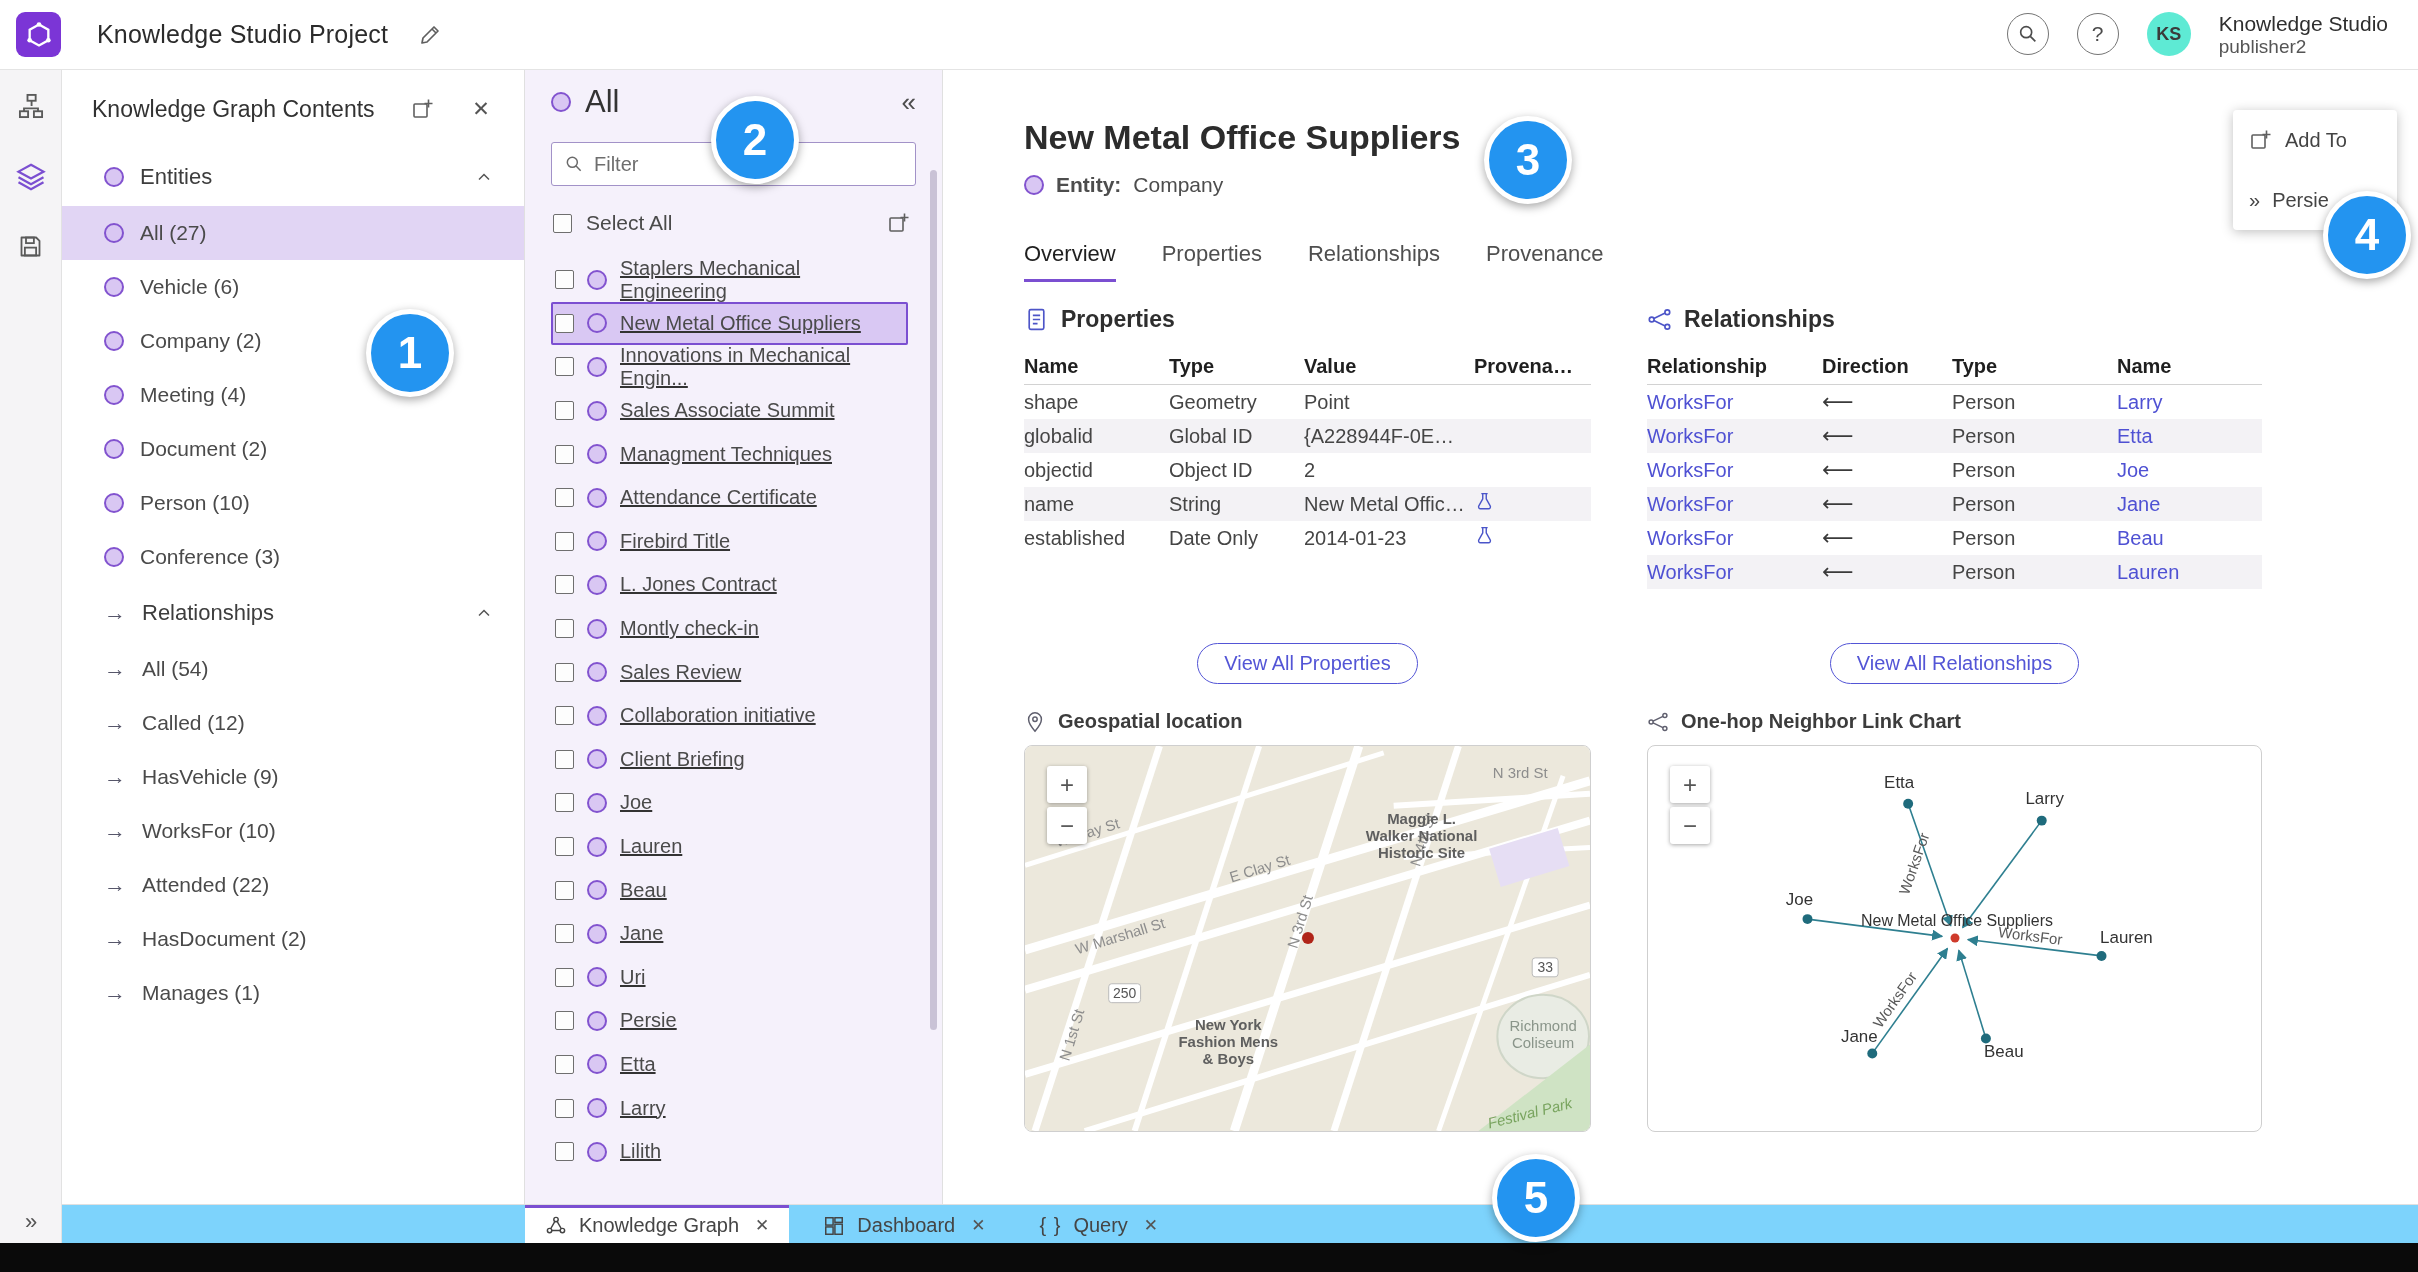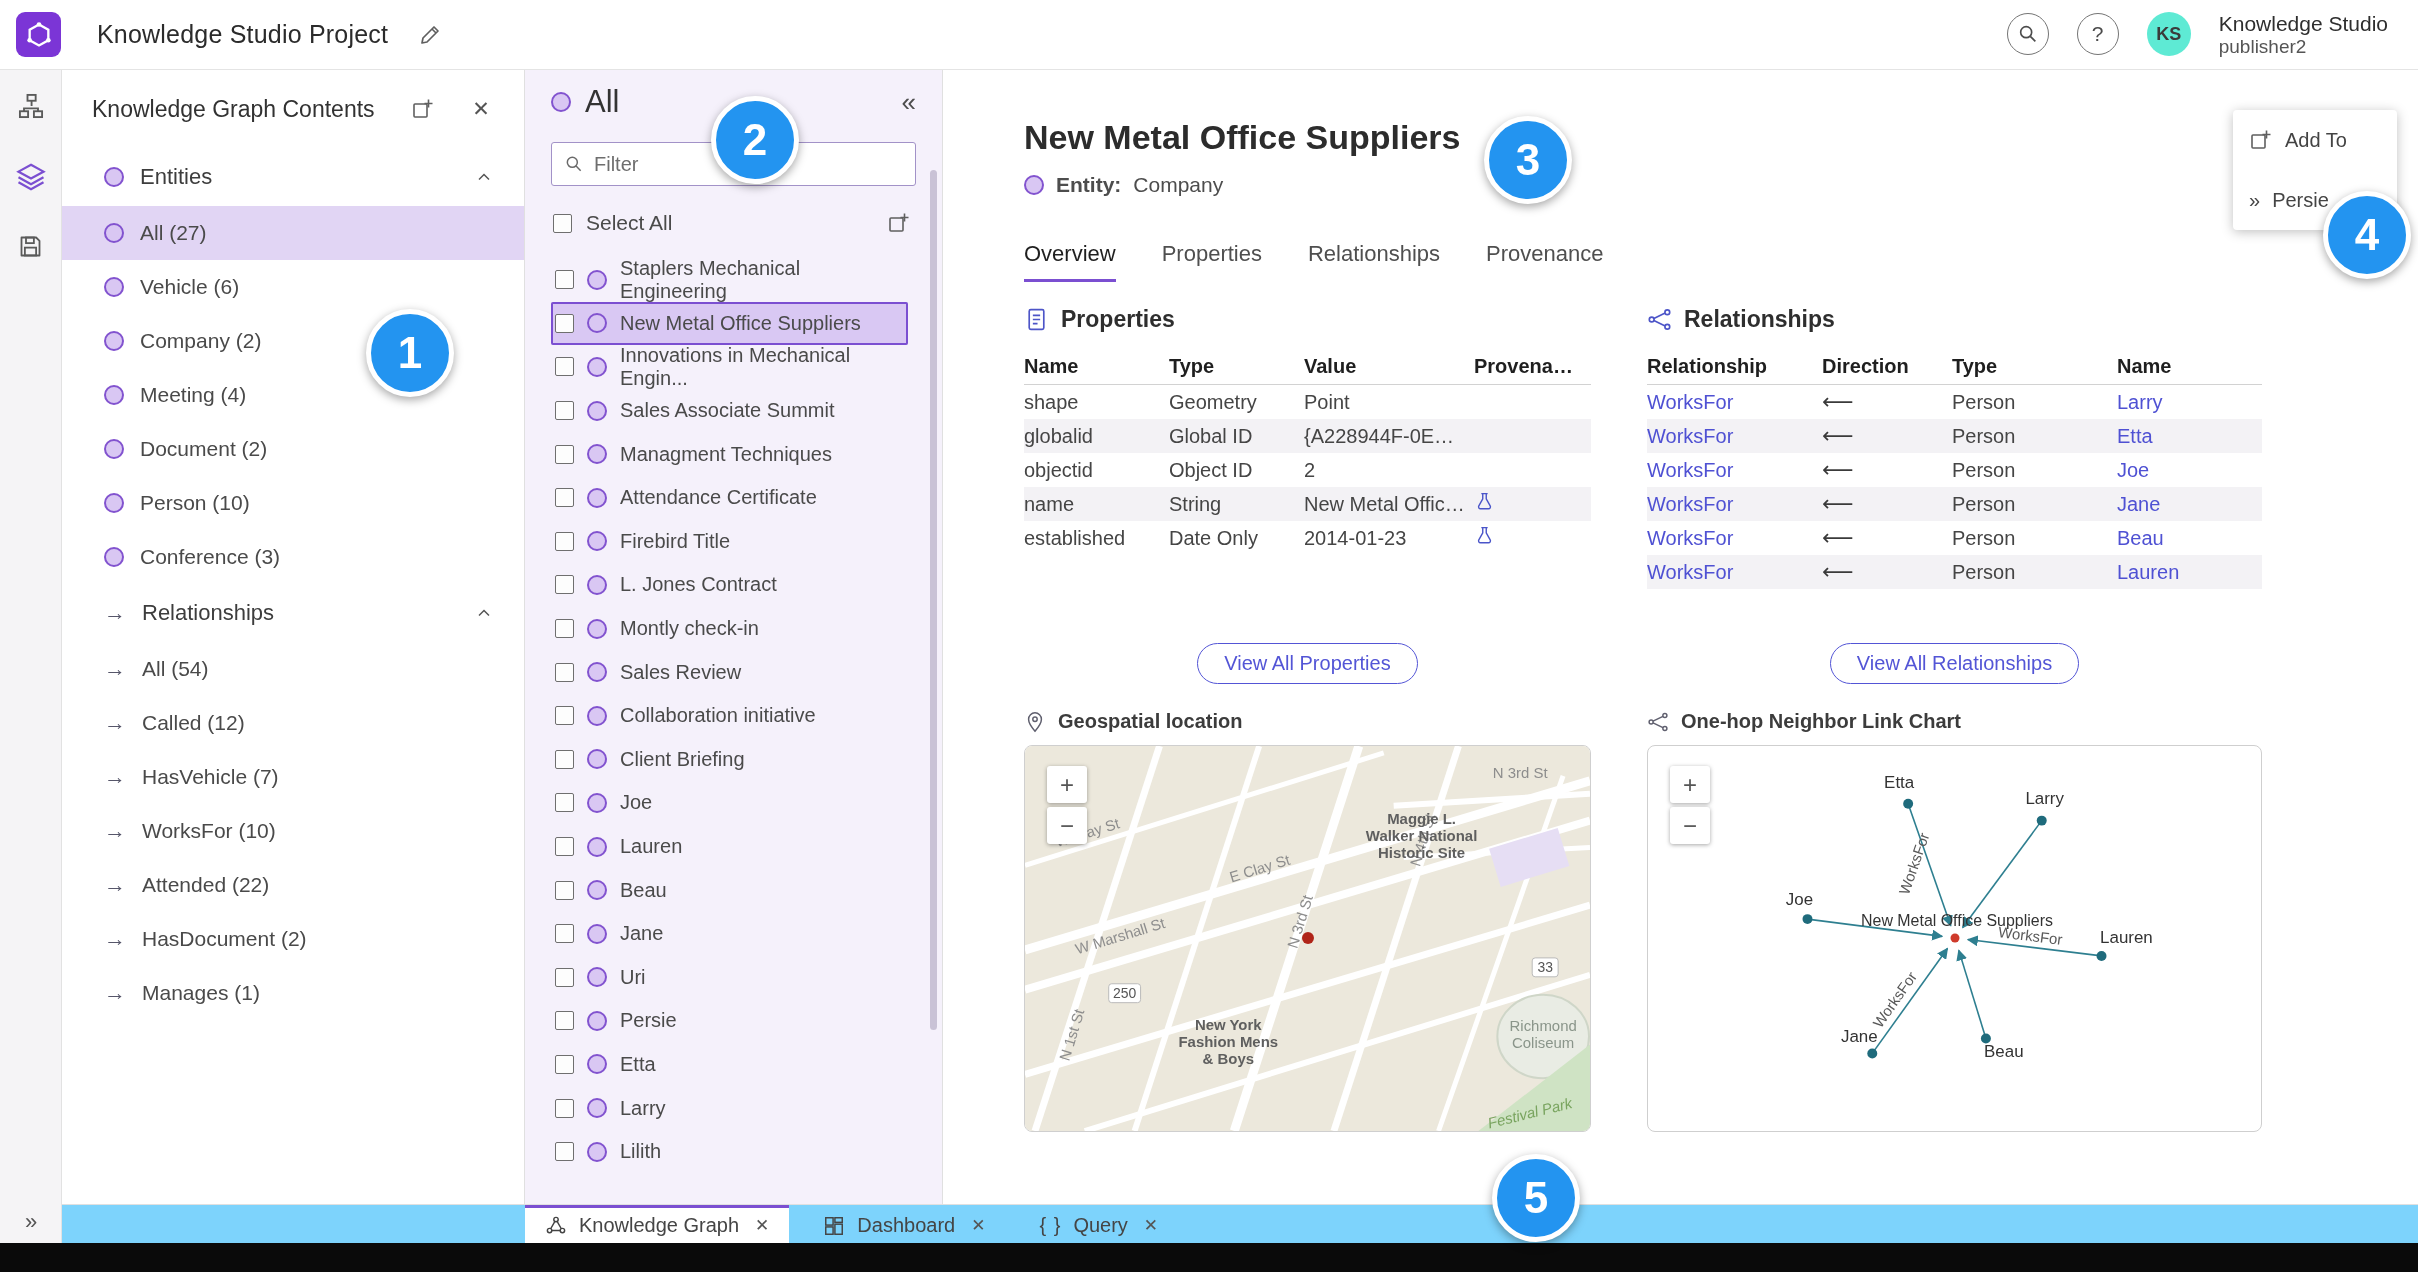--- a/index.html
+++ b/index.html
@@ -47,21 +47,21 @@
   .lp-header { height:64px; display:flex; align-items:center; gap:14px; padding:0 26px; }
   .lp-title { font-size:31px; color:#333; }
   .lp-collapse { margin-left:auto; font-size:26px; color:#4d4d4d; }
   .filter-box { margin:8px 26px 0 26px; height:44px; background:#fff; border:1px solid #a292c8; border-radius:3px;
     display:flex; align-items:center; gap:10px; padding:0 12px;justify-content:space-between; }
   .filter-box input { border:none; outline:none; flex:1; font-size:20px; color:#333; font-family:inherit; background:transparent; }
   .filter-box input::placeholder { color:#6e6e6e; }
   .select-all-row { margin-top:16px; height:42px; display:flex; align-items:center; gap:14px; padding:0 28px 0 28px; font-size:21px; color:#4a4a4a; }
   .select-all-row .icon-btn { margin-left:auto; }
   .checkbox { width:19px; height:19px; border:1.5px solid #6f6f6f; border-radius:2px; background:#fdfdfd; flex:none; display:inline-block; }
-  .lp-items { margin-top:14px; }
+  .lp-items { margin-top:14px;text-decoration:underline; }
   .lp-item { height:43.6px; display:flex; align-items:center; gap:13px; margin:0 34px 0 26px; padding-left:4px; font-size:20px; color:#4a4a4a; }
   .lp-item.selected { background:#d9c8f3; outline:2px solid #7b4fd1; outline-offset:-2px; border-radius:2px; }
   .lp-scrollbar { position:absolute; right:5px; top:100px; width:7px; height:860px; background:#c9c2d6; border-radius:4px; }
 
   
   .detail { position:absolute; left:944px; top:70px; width:1474px; height:1134px; background:#fff; overflow:hidden; }
   .detail-inner { padding:48px 0 0 80px; }
   .detail-title { font-size:34px; font-weight:bold; color:#2c2c2c; }
   .entity-line { margin-top:16px; display:flex; align-items:center; gap:12px; font-size:21px; }
   .entity-line .lbl { color:#4d4d4d; font-weight:bold; }
@@ -259,21 +259,21 @@
         <div class="cp-item">
           <span class="rel-arrow">→</span>
           <span class="cp-item-label">All (54)</span>
         </div>
         <div class="cp-item">
           <span class="rel-arrow">→</span>
           <span class="cp-item-label">Called (12)</span>
         </div>
         <div class="cp-item">
           <span class="rel-arrow">→</span>
-          <span class="cp-item-label">HasVehicle (7)</span>
+          <span class="cp-item-label">HasVehicle (9)</span>
         </div>
         <div class="cp-item">
           <span class="rel-arrow">→</span>
           <span class="cp-item-label">WorksFor (10)</span>
         </div>
         <div class="cp-item">
           <span class="rel-arrow">→</span>
           <span class="cp-item-label">Attended (22)</span>
         </div>
         <div class="cp-item">

